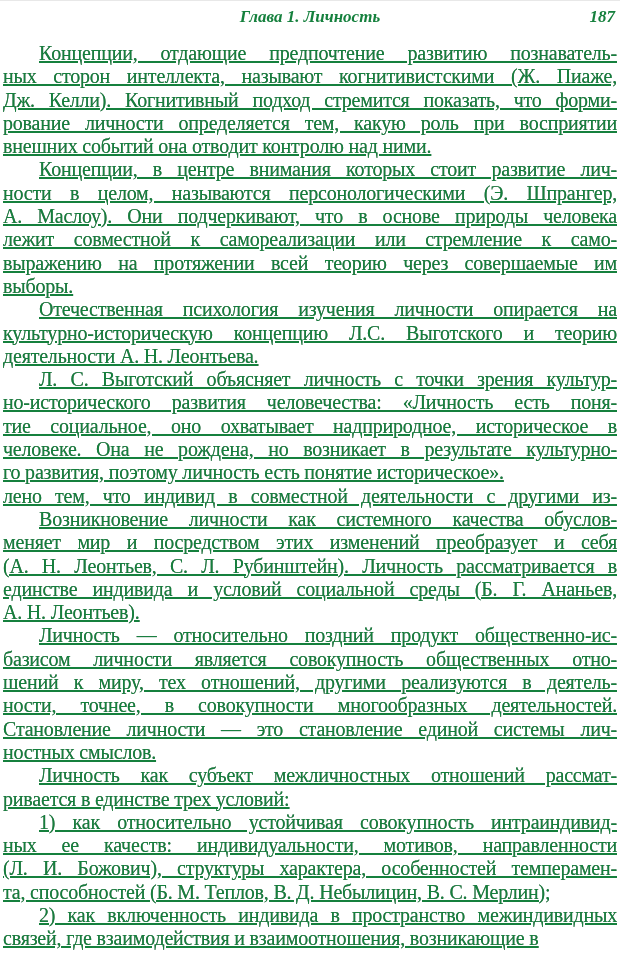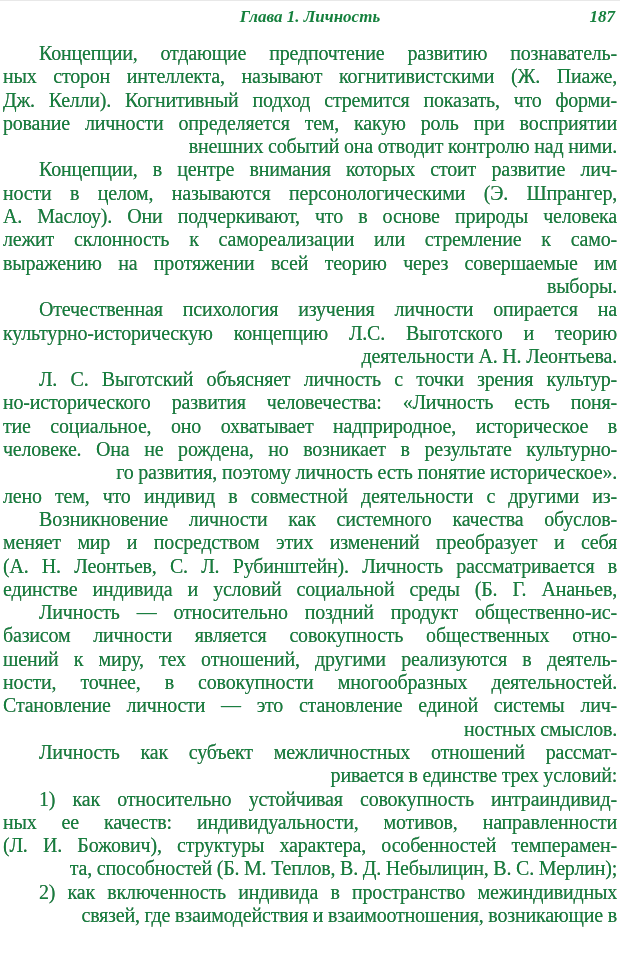--- a/index.html
+++ b/index.html
@@ -38,34 +38,34 @@
     right: 5px;
     top: 0;
     text-align: right;
   }
   .page-body {
     position: absolute;
     top: 41px;
     left: 3px;
     right: 3px;
   }
-  .para { margin: 0; }
+  .para { margin: 0; text-decoration: underline; }
   .line {
     font-size: 20px;
     line-height: 23.3px;
     letter-spacing: -0.2px;
     white-space: normal;
     text-shadow: 0 0 0.5px rgba(0,0,0,0.55);
   }
   .line.first { padding-left: 36px; }
   .line.j {
     text-align: justify;
     text-align-last: justify;
   }
-  .line.last { text-align: right; }
+  .line.last { text-align: left; }
 </style>
 </head>
 <body>
 
 <div class="page">
   <div class="running-head">
     <div class="chapter-title">Глава 1. Личность</div>
     <div class="page-number">187</div>
   </div>
   <div class="page-body">
@@ -73,21 +73,21 @@
         <div class="line first j">Концепции, отдающие предпочтение развитию познаватель-</div>
         <div class="line j">ных сторон интеллекта, называют когнитивистскими (Ж. Пиаже,</div>
         <div class="line j">Дж. Келли). Когнитивный подход стремится показать, что форми-</div>
         <div class="line j">рование личности определяется тем, какую роль при восприятии</div>
         <div class="line last">внешних событий она отводит контролю над ними.</div>
       </div>
       <div class="para">
         <div class="line first j">Концепции, в центре внимания которых стоит развитие лич-</div>
         <div class="line j">ности в целом, называются персонологическими (Э. Шпрангер,</div>
         <div class="line j">А. Маслоу). Они подчеркивают, что в основе природы человека</div>
-        <div class="line j">лежит склонность к самореализации или стремление к само-</div>
+        <div class="line j">лежит совместной к самореализации или стремление к само-</div>
         <div class="line j">выражению на протяжении всей теорию через совершаемые им</div>
         <div class="line last">выборы.</div>
       </div>
       <div class="para">
         <div class="line first j">Отечественная психология изучения личности опирается на</div>
         <div class="line j">культурно-историческую концепцию Л.С. Выготского и теорию</div>
         <div class="line last">деятельности А. Н. Леонтьева.</div>
       </div>
       <div class="para">
         <div class="line first j">Л. С. Выготский объясняет личность с точки зрения культур-</div>
@@ -95,20 +95,21 @@
         <div class="line j">тие социальное, оно охватывает надприродное, историческое в</div>
         <div class="line j">человеке. Она не рождена, но возникает в результате культурно-</div>
         <div class="line last">го развития, поэтому личность есть понятие историческое».</div>
       </div>
       <div class="para">
         <div class="line j">лено тем, что индивид в совместной деятельности с другими из-</div>
         <div class="line first j">Возникновение личности как системного качества обуслов-</div>
         <div class="line j">меняет мир и посредством этих изменений преобразует и себя</div>
         <div class="line j">(А. Н. Леонтьев, С. Л. Рубинштейн). Личность рассматривается в</div>
         <div class="line j">единстве индивида и условий социальной среды (Б. Г. Ананьев,</div>
+        <div class="line last">А. Н. Леонтьев).</div>
       </div>
       <div class="para">
         <div class="line first j">Личность — относительно поздний продукт общественно-ис-</div>
         <div class="line j">базисом личности является совокупность общественных отно-</div>
         <div class="line j">шений к миру, тех отношений, другими реализуются в деятель-</div>
         <div class="line j">ности, точнее, в совокупности многообразных деятельностей.</div>
         <div class="line j">Становление личности — это становление единой системы лич-</div>
         <div class="line last">ностных смыслов.</div>
       </div>
       <div class="para">

